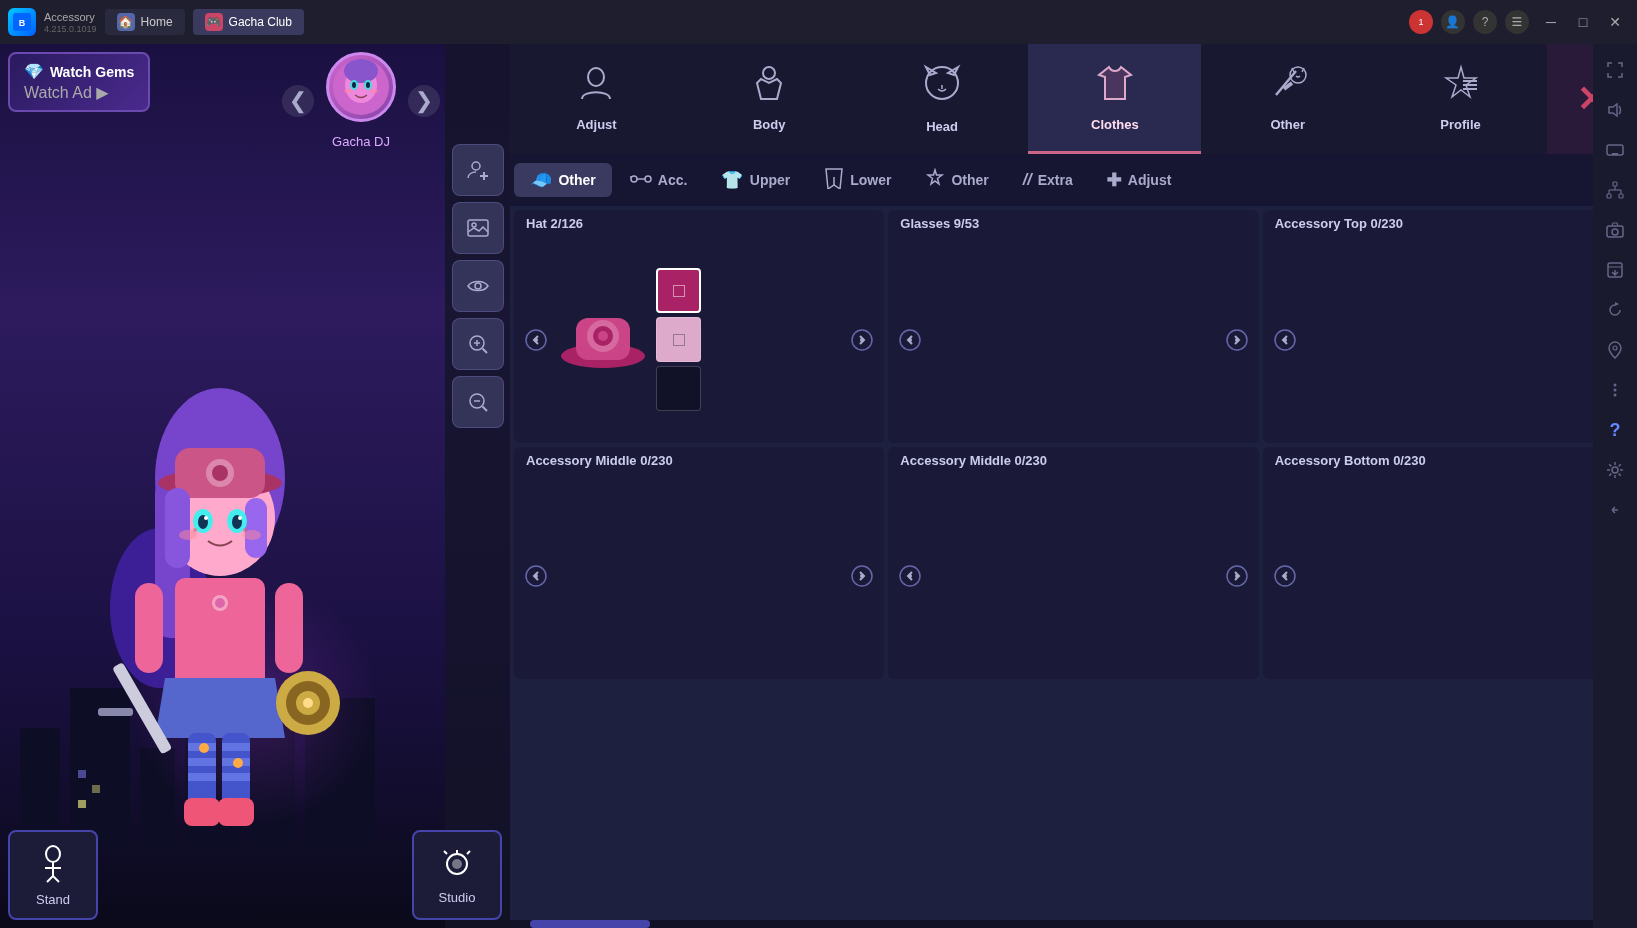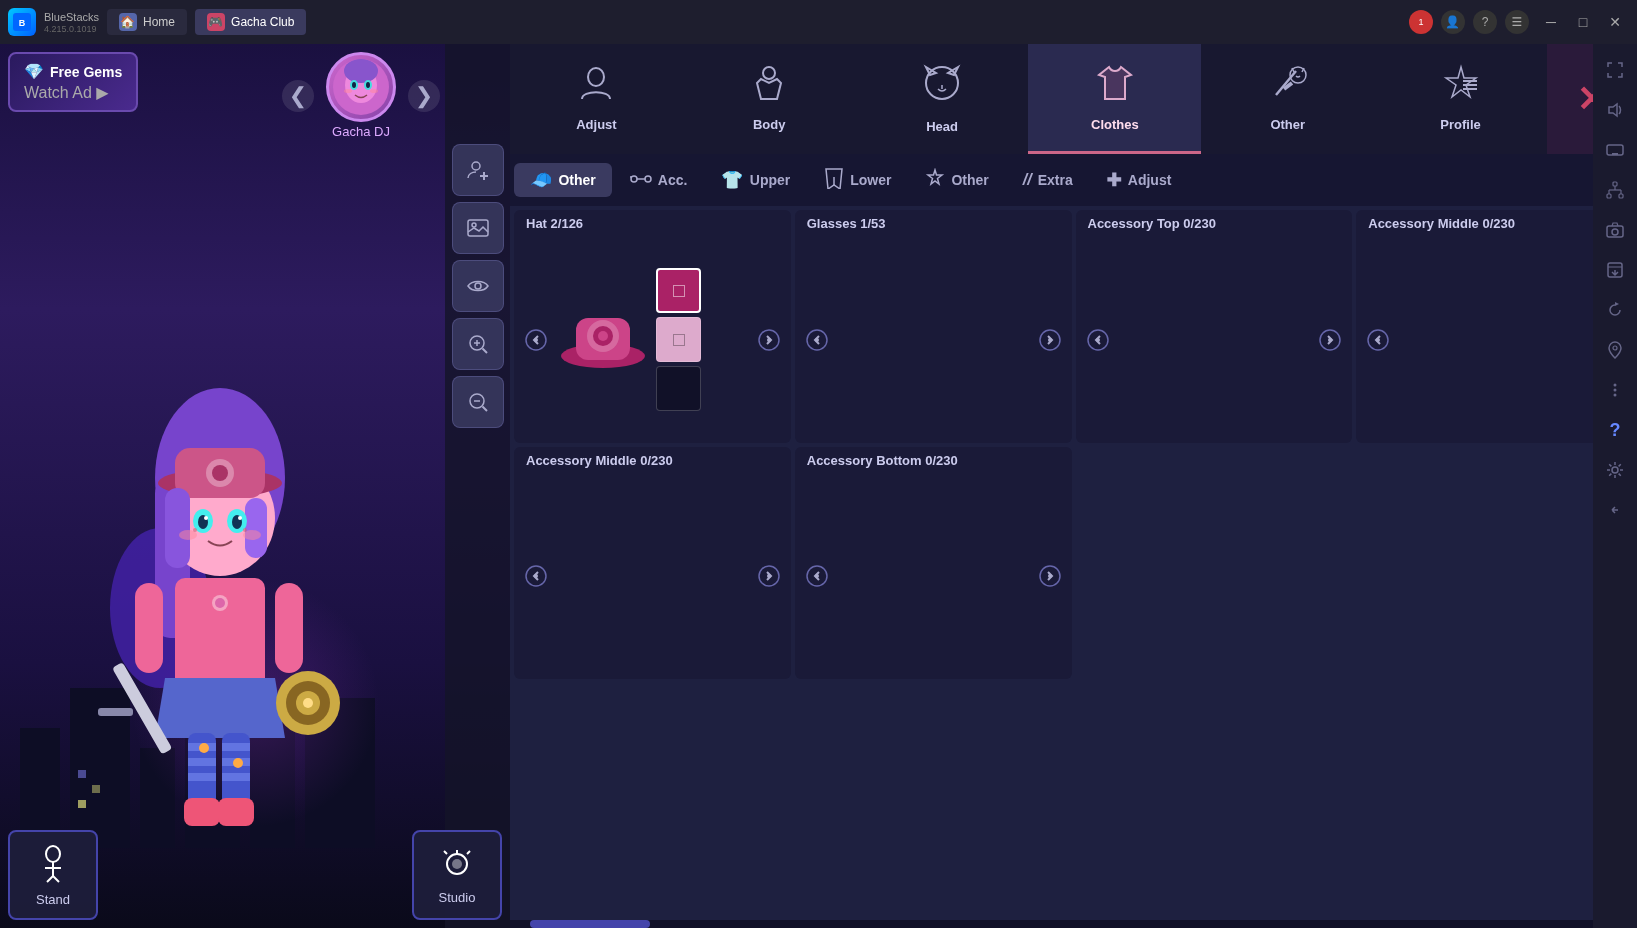--- a/index.html
+++ b/index.html
@@ -114,21 +114,21 @@
       border-radius: 50%;
       background: linear-gradient(135deg, #cc66cc, #8844aa);
       display: flex; align-items: center; justify-content: center;
       border: 3px solid #cc88ee;
       overflow: hidden;
     }
     .char-name {
       color: #ddaaff;
       font-size: 13px;
       text-align: center;
-      margin-top: 2px;
+      margin-top: 12px;
     }
     .char-nav-group {
       display: flex; flex-direction: column; align-items: center;
     }
 
     
     .side-toolbar {
       position: absolute;
       right: 0; top: 0; bottom: 0;
       width: 65px;
@@ -238,21 +238,21 @@
     .sub-tab.active {
       background: #3a3a60;
       color: white;
     }
     .sub-tab-icon { font-size: 18px; }
 
     
     .grid-area {
       flex: 1;
       display: grid;
-      grid-template-columns: 1fr 1fr 1fr 1fr;
+      grid-template-columns: 1fr 1fr 1fr;
       grid-template-rows: 1fr 1fr 1fr;
       gap: 4px;
       padding: 4px;
       overflow: hidden;
     }
 
     
     .grid-cell {
       background: #1a1a38;
       border-radius: 6px;
@@ -366,21 +366,21 @@
 <body>
 
 <div class="bluestacks-bar">
   <div class="bs-logo">
     <svg width="18" height="18" viewBox="0 0 18 18">
       <rect width="18" height="18" rx="3" fill="#0066ff"></rect>
       <text x="9" y="13" text-anchor="middle" fill="white" font-size="9" font-weight="bold">B</text>
     </svg>
   </div>
   <div style="display:flex;flex-direction:column;gap:1px">
-    <span class="bs-brand">BlueStacks</span>
+    <span class="bs-brand">Accessory</span>
     <span class="bs-version">4.215.0.1019</span>
   </div>
   <div class="bs-tab">
     <div class="bs-tab-icon" style="background:#5566aa;font-size:12px;display:flex;align-items:center;justify-content:center;color:white;">🏠</div>
     <span>Home</span>
   </div>
   <div class="bs-tab active">
     <div class="bs-tab-icon" style="background:#cc4466;font-size:12px;display:flex;align-items:center;justify-content:center;color:white;">🎮</div>
     <span>Gacha Club</span>
   </div>
@@ -413,21 +413,21 @@
       <div style="position:absolute;bottom:40px;left:78px;width:8px;height:8px;background:#ffff88;opacity:0.6;"></div>
       <div style="position:absolute;bottom:55px;left:92px;width:8px;height:8px;background:#ffff88;opacity:0.4;"></div>
       <div style="position:absolute;bottom:70px;left:78px;width:8px;height:8px;background:#8888ff;opacity:0.5;"></div>
     </div>
 
     <div class="purple-glow"></div>
 
     <div class="free-gems-btn">
       <div class="free-gems-top">
         <span class="gem-icon">💎</span>
-        <span>Free Gems</span>
+        <span>Watch Gems</span>
       </div>
       <div class="free-gems-bottom">
         <span>Watch Ad ▶</span>
       </div>
     </div>
 
     <div class="char-nav">
       <div class="nav-arrow">❮</div>
       <div class="char-nav-group">
         <div class="char-avatar-circle">
@@ -771,21 +771,21 @@
             <svg width="24" height="24" viewBox="0 0 24 24">
                 <circle cx="12" cy="12" r="10" stroke="#6666aa" stroke-width="1.5" fill="none"></circle>
                 <path d="M10 8 L14 12 L10 16" stroke="#aaaacc" stroke-width="2" fill="none"></path>
                 <circle cx="12" cy="12" r="2" fill="#aaaacc"></circle>
               </svg>
           </div>
         </div>
       </div>
 
       <div class="grid-cell">
-        <div class="cell-header">Glasses 1/53</div>
+        <div class="cell-header">Glasses 9/53</div>
         <div class="cell-content">
           <div class="cell-nav-btn">
             <svg width="24" height="24" viewBox="0 0 24 24">
                 <circle cx="12" cy="12" r="10" stroke="#6666aa" stroke-width="1.5" fill="none"></circle>
                 <path d="M14 8 L10 12 L14 16" stroke="#aaaacc" stroke-width="2" fill="none"></path>
                 <circle cx="12" cy="12" r="2" fill="#aaaacc"></circle>
               </svg>
           </div>
           <div class="cell-item-area">
             

